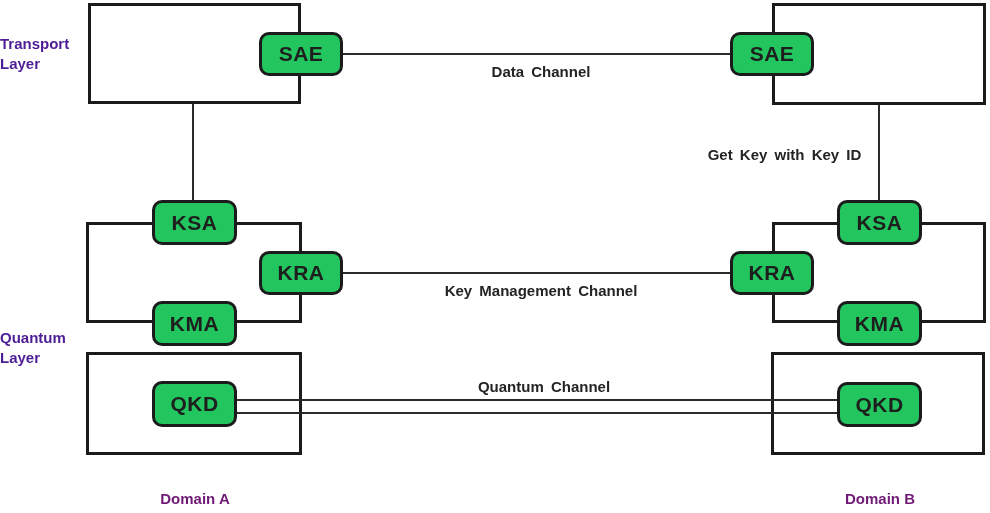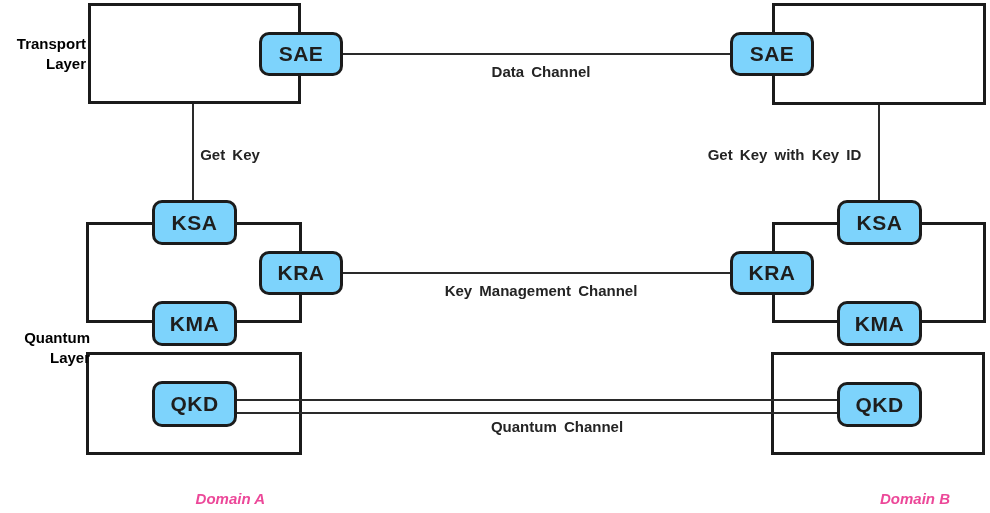--- a/index.html
+++ b/index.html
@@ -27,21 +27,21 @@
   .vline{
     position:absolute;
     width:2px;
     background:#2a2a2a;
     z-index:2;
   }
   .node{
     position:absolute;
     border:3px solid #1b1b1b;
     border-radius:10px;
-    background:#7dd3fc;
+    background:#22c55e;
     box-sizing:border-box;
     display:flex;
     align-items:center;
     justify-content:center;
     font-weight:bold;
     font-size:21px;
     letter-spacing:0.5px;
     color:#1e1e1e;
     z-index:3;
   }
@@ -54,32 +54,31 @@
     word-spacing:3px;
     color:#242424;
     z-index:4;
     white-space:nowrap;
   }
   .layer-lbl{
     position:absolute;
     font-weight:bold;
     font-size:15px;
     line-height:20px;
-    text-align:right;
-    color:#000000;
+    text-align:left;
+    color:#4c1d95;
     z-index:4;
   }
   .domain-lbl{
     position:absolute;
     font-weight:600;
     font-size:15px;
-    text-align:right;
-    color:#ec4899;
+    text-align:center;
+    color:#701a75;
     z-index:4;
-    font-style:italic;
   }
 </style>
 </head>
 <body>
 
 <div id="figure">
 
   <div class="rect" style="left:88px;top:3px;width:213px;height:101px;"></div>
   <div class="rect" style="left:772px;top:3px;width:214px;height:102px;"></div>
   <div class="rect" style="left:86px;top:222px;width:216px;height:101px;"></div>
@@ -132,20 +131,19 @@
     <div>Transport</div>
     <div>Layer</div>
   </div>
   <div class="layer-lbl" style="left:0px;top:313px;width:90px;margin-top:15px;">
     <div>Quantum</div>
     <div>Layer</div>
   </div>
 
   <div class="lbl" style="left:426px;top:281px;width:230px;">Key Management Channel</div>
   <div class="lbl" style="left:441px;top:62px;width:200px;">Data Channel</div>
-  <div class="lbl" style="left:457px;top:377px;width:200px;margin-top:40px;">Quantum Channel</div>
-  <div class="lbl" style="left:170px;top:145px;width:120px;">Get Key</div>
+  <div class="lbl" style="left:444px;top:377px;width:200px;">Quantum Channel</div>
   <div class="lbl" style="left:687px;top:145px;width:195px;">Get Key with Key ID</div>
 
   <div class="domain-lbl" style="left:125px;top:490px;width:140px;">Domain A</div>
   <div class="domain-lbl" style="left:810px;top:490px;width:140px;">Domain B</div>
 
 </div>
 
 </body></html>

